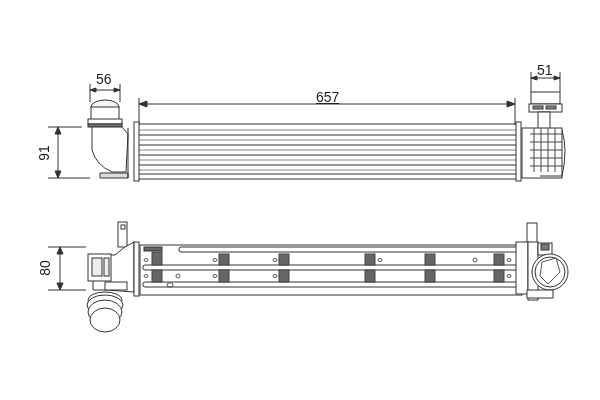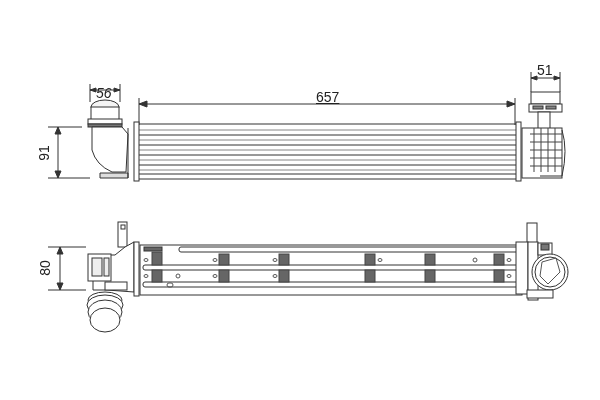--- a/index.html
+++ b/index.html
@@ -166,17 +166,17 @@
       <rect x="538" y="243" width="14" height="12" fill="#fff"></rect>
       <rect x="541" y="244" width="8" height="6" fill="#777"></rect>
       <circle cx="550" cy="272" r="18" fill="#fff"></circle>
       <circle cx="550" cy="272" r="15" fill="#fff"></circle>
       <path d="M542 262 L556 258 L560 272 L548 284 L540 276 Z" fill="none" stroke="#555"></path>
       <rect x="527" y="290" width="26" height="8" fill="#fff"></rect>
     </g>
   </g>
 </svg>
 
-<div class="dim-label" style="left:96px;top:86px;font-style:italic;">56</div>
+<div class="dim-label" style="left:96px;top:72px;">56</div>
 <div class="dim-label" style="left:316px;top:90px;text-decoration:underline;">657</div>
 <div class="dim-label" style="left:537px;top:63px;">51</div>
 <div class="dim-label rot" style="left:36px;top:146px;">91</div>
 <div class="dim-label rot" style="left:37px;top:261px;">80</div>
 
 </body></html>

